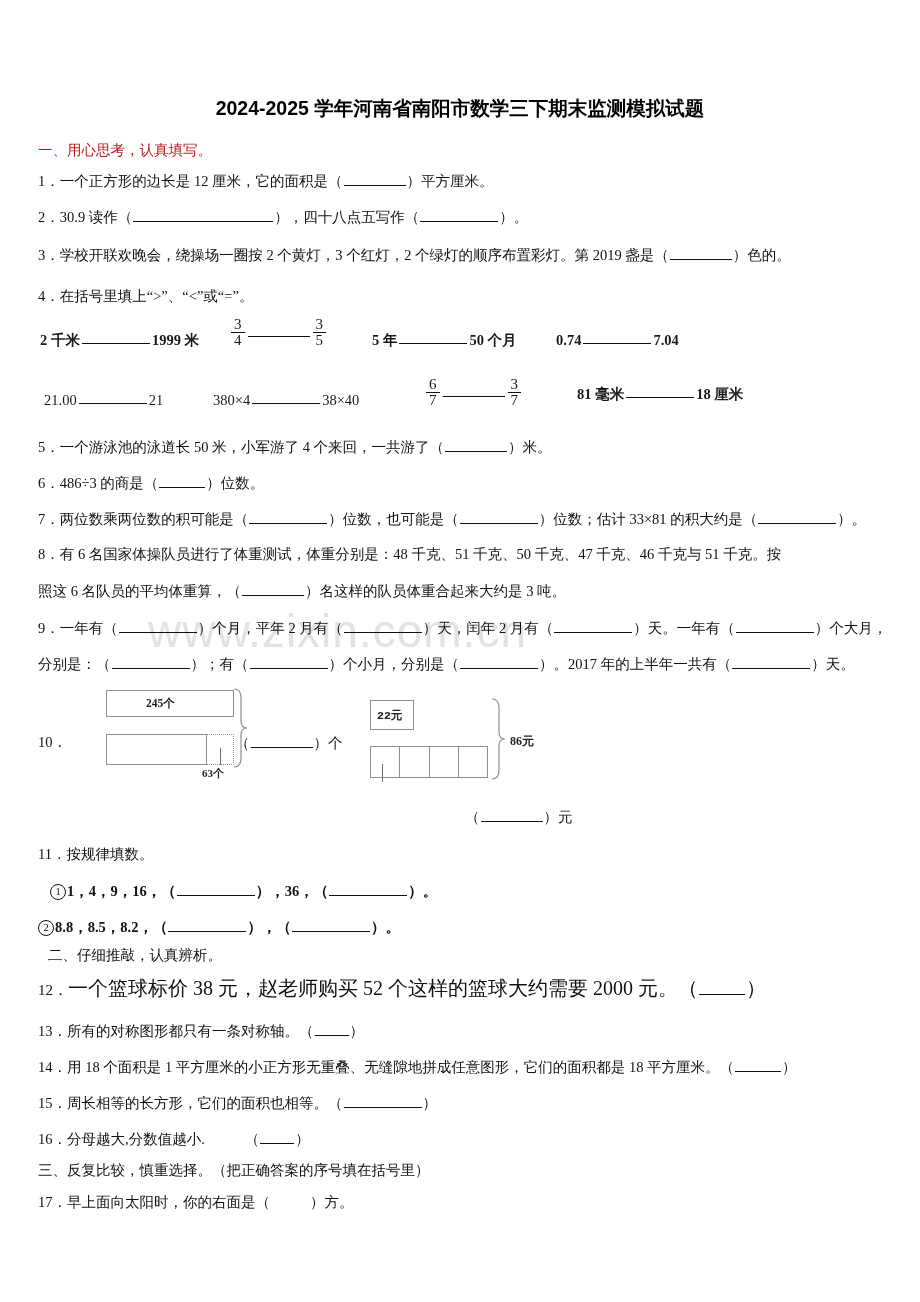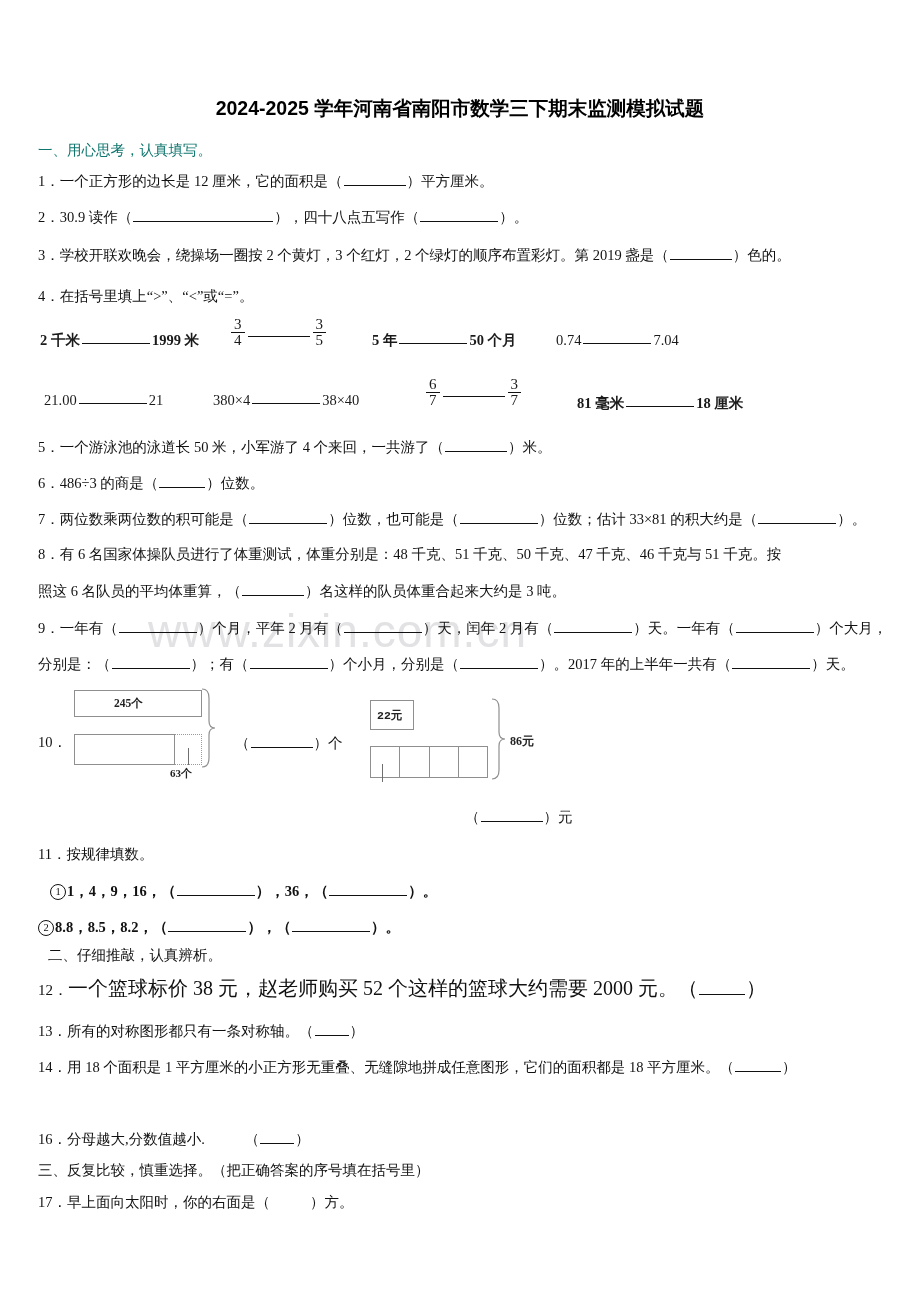--- a/index.html
+++ b/index.html
@@ -52,21 +52,21 @@
   .line {
     font-size: 14.5px;
     line-height: 1.35;
     margin: 0;
     color: #111;
     white-space: nowrap;
   }
   .section-head {
     font-size: 14.5px;
     margin: 0;
-    color: #0f766e;
+    color: #b91c1c;
   }
   .blank {
     display: inline-block;
     border-bottom: 1px solid #111;
     vertical-align: baseline;
     height: 0.95em;
     margin: 0 1px;
   }
   .b-xs { width: 34px; }
   .b-sm { width: 46px; }
@@ -213,38 +213,38 @@
     <div class="cmp-row" style="left:230px; top:318px;">
       <span class="frac">
         <span class="num">3</span><span class="den">4</span>
       </span><span class="frac-line"></span><span class="frac">
         <span class="num">3</span><span class="den">5</span>
       </span>
     </div>
     <div class="cmp-row" style="left:372px; top:330px;">
       <span class="cmp-item bold">5 年</span><span class="cmp-line"></span><span class="cmp-item bold">50 个月</span>
     </div>
-    <div class="cmp-row" style="left:556px; top:330px;">
+    <div class="cmp-row" style="left:556px; top:330px;font-weight:bold;">
       <span class="cmp-item">0.74</span><span class="cmp-line"></span><span class="cmp-item">7.04</span>
     </div>
 
     <div class="cmp-row" style="left:44px; top:390px;">
       <span class="cmp-item">21.00</span><span class="cmp-line"></span><span class="cmp-item">21</span>
     </div>
     <div class="cmp-row" style="left:213px; top:390px;">
       <span class="cmp-item">380×4</span><span class="cmp-line"></span><span class="cmp-item">38×40</span>
     </div>
     <div class="cmp-row" style="left:425px; top:378px;">
       <span class="frac">
         <span class="num">6</span><span class="den">7</span>
       </span><span class="frac-line"></span><span class="frac">
         <span class="num">3</span><span class="den">7</span>
       </span>
     </div>
-    <div class="cmp-row" style="left:577px; top:393px;">
+    <div class="cmp-row" style="left:577px; top:384px;">
       <span class="cmp-item bold">81 毫米</span><span class="cmp-line"></span><span class="cmp-item bold">18 厘米</span>
     </div>
 
     <div class="abs line" style="left:38px; top:437px;">
       <span>5．</span><span>一个游泳池的泳道长 50 米，小军游了 4 个来回，一共游了（</span><span class="blank b-md"></span><span>）米。</span>
     </div>
 
     <div class="abs line" style="left:38px; top:473px;">
       <span>6．</span><span>486÷3 的商是（</span><span class="blank b-sm"></span><span>）位数。</span>
     </div>
@@ -264,21 +264,21 @@
       <span>9．</span><span>一年有（</span><span class="blank b-lg"></span><span>）个月，平年 2 月有（</span><span class="blank b-lg"></span><span>）天，闰年 2 月有（</span><span class="blank b-lg"></span><span>）天。一年有（</span><span class="blank b-lg"></span><span>）个大月，</span>
     </div>
     <div class="abs line" style="left:38px; top:654px;">
       <span>分别是：（</span><span class="blank b-lg"></span><span>）；有（</span><span class="blank b-lg"></span><span>）个小月，分别是（</span><span class="blank b-lg"></span><span>）。2017 年的上半年一共有（</span><span class="blank b-lg"></span><span>）天。</span>
     </div>
 
     <div class="abs line" style="left:38px; top:733px;">
       <span>10．</span>
     </div>
 
-    <div class="diagram-wrap" style="left:74px; top:690px; width:190px; height:100px;">
+    <div class="diagram-wrap" style="left:106px; top:690px; width:190px; height:100px;">
 
       <div class="bar-box" style="left:0px; top:0px; width:128px; height:27px;"></div>
       <div class="bar-label" style="left:40px; top:6px;">245个</div>
 
       <div class="bar-box" style="left:0px; top:44px; width:101px; height:31px;"></div>
 
       <div class="dotted-box" style="left:101px; top:44px; width:27px; height:31px;"></div>
 
       <div class="tick" style="left:114px; top:58px; height:17px;"></div>
 
@@ -333,20 +333,23 @@
     </div>
 
     <div class="abs line" style="left:38px; top:1021px;">
       <span>13．</span><span>所有的对称图形都只有一条对称轴。（</span><span class="blank b-xs"></span><span>）</span>
     </div>
 
     <div class="abs line" style="left:38px; top:1057px;">
       <span>14．</span><span>用 18 个面积是 1 平方厘米的小正方形无重叠、无缝隙地拼成任意图形，它们的面积都是 18 平方厘米。（</span><span class="blank b-sm"></span><span>）</span>
     </div>
 
+    <div class="abs line" style="left:38px; top:1093px;">
+      <span>15．</span><span>周长相等的长方形，它们的面积也相等。（</span><span class="blank b-lg"></span><span>）</span>
+    </div>
 
     <div class="abs line" style="left:38px; top:1129px;">
       <span>16．</span><span>分母越大,分数值越小.</span><span style="display:inline-block;width:40px;"></span><span>（</span><span class="blank b-xs"></span><span>）</span>
     </div>
 
     <div class="abs line" style="left:38px; top:1161px;">
       <span>三、反复比较，慎重选择。（把正确答案的序号填在括号里）</span>
     </div>
 
     <div class="abs line" style="left:38px; top:1193px;">

